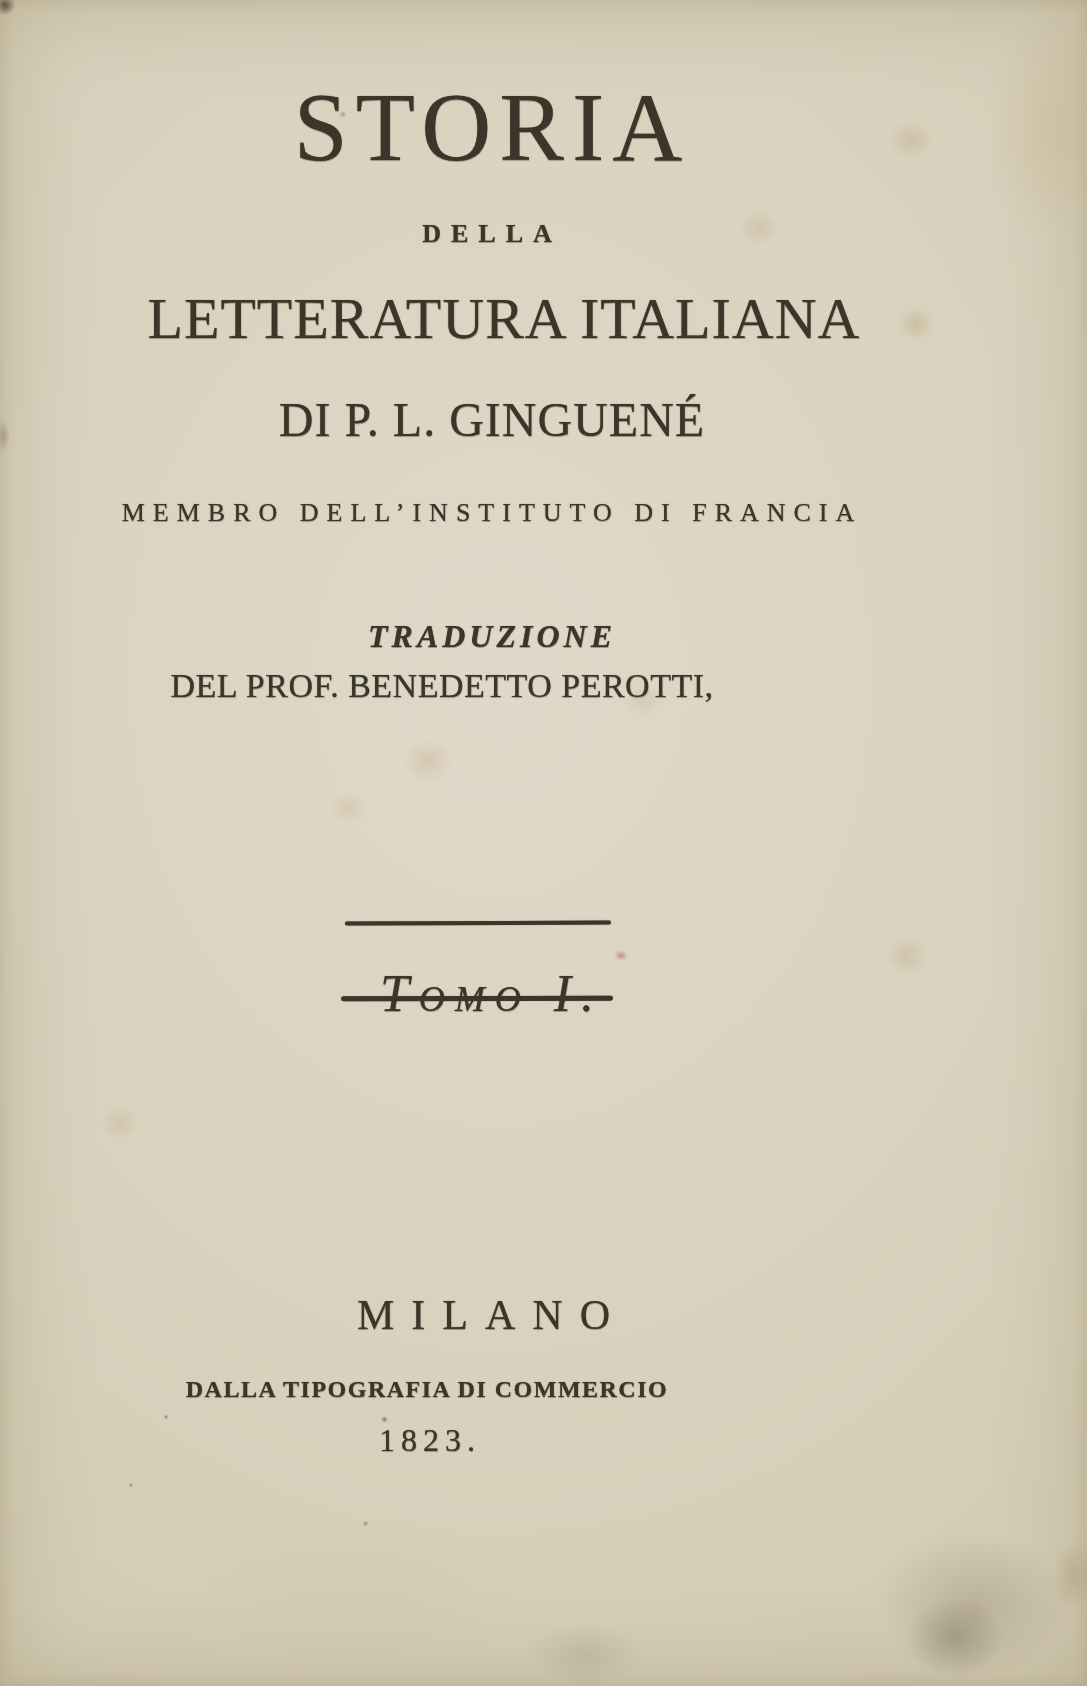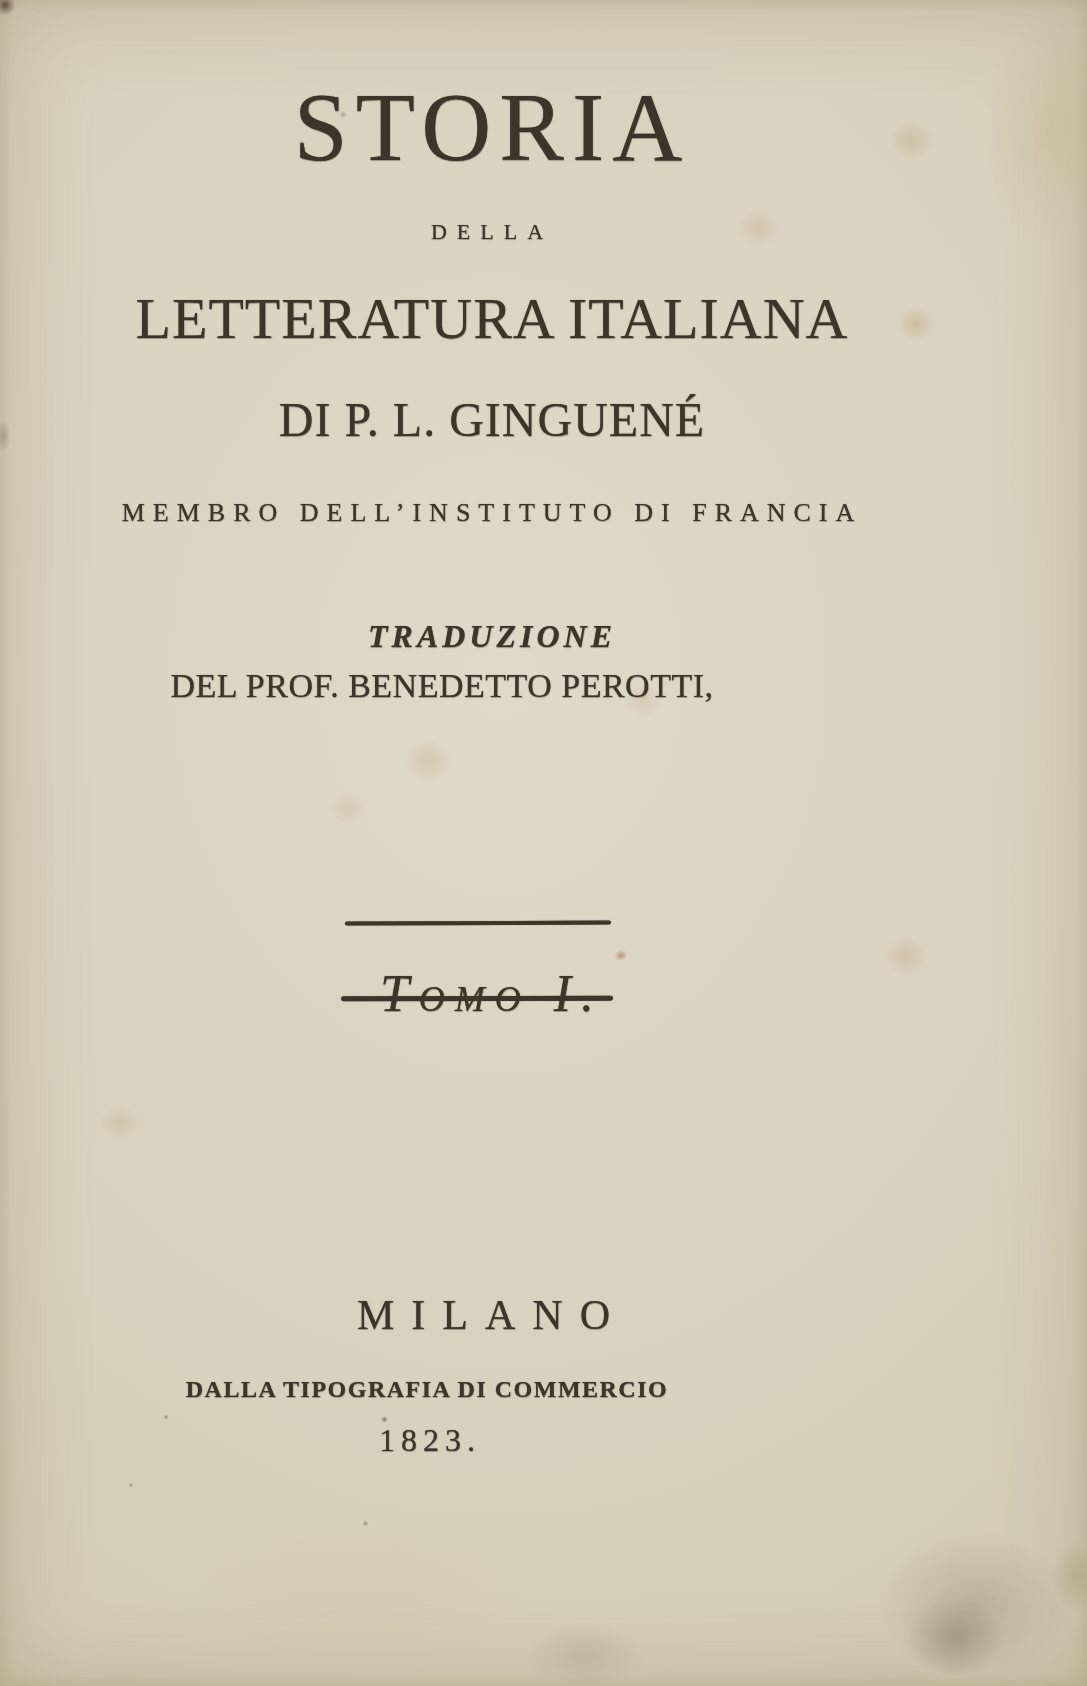--- a/index.html
+++ b/index.html
@@ -12,22 +12,22 @@
       #d6cfb8;
     box-shadow: inset 0 0 90px rgba(130,110,65,.28), inset 0 0 14px rgba(120,100,60,.18);
     font-family:"Liberation Serif","DejaVu Serif",serif;
   }
   .l{
     position:absolute;left:0;width:984px;text-align:center;
     color:#3b352a;line-height:1;white-space:nowrap;
     text-shadow:0 0 1px rgba(59,53,42,.65), 0.4px 0.6px 0.8px rgba(59,53,42,.35);
   }
   .t-storia   {top:79px;  font-size:97px; letter-spacing:8px;}
-  .t-della    {top:221px; font-size:22px; letter-spacing:10px; font-weight:normal;}
-  .t-lett     {top:290px; font-size:58px; letter-spacing:1px;}
+  .t-della    {top:221px; font-size:26px; letter-spacing:10px; font-weight:bold;}
+  .t-lett     {top:290px; font-size:58px; letter-spacing:1px;padding-left:12px;}
   .t-autore   {top:396px; font-size:48px; letter-spacing:1px;}
   .t-membro   {top:500px; font-size:26px; letter-spacing:8px;  font-weight:normal;}
   .t-traduz   {top:620px; font-size:32px; letter-spacing:4px;  font-weight:bold; font-style:italic;}
   .t-perotti  {top:669px; font-size:34px; letter-spacing:0.5px; transform:translateX(-50px);}
   .t-tomo     {top:928px; font-size:52px; letter-spacing:10px; font-style:italic; font-variant:small-caps;margin-top:40px;}
   .t-milano   {top:1294px;font-size:42px; letter-spacing:17px;}
   .t-dalla    {top:1377px;font-size:24px; letter-spacing:1.5px; font-weight:bold; transform:translateX(-65px);}
   .t-anno     {top:1424px;font-size:32px; letter-spacing:6px; transform:translateX(-62px);}
   .rule{
     position:absolute;background:#3b352a;border-radius:3px;

